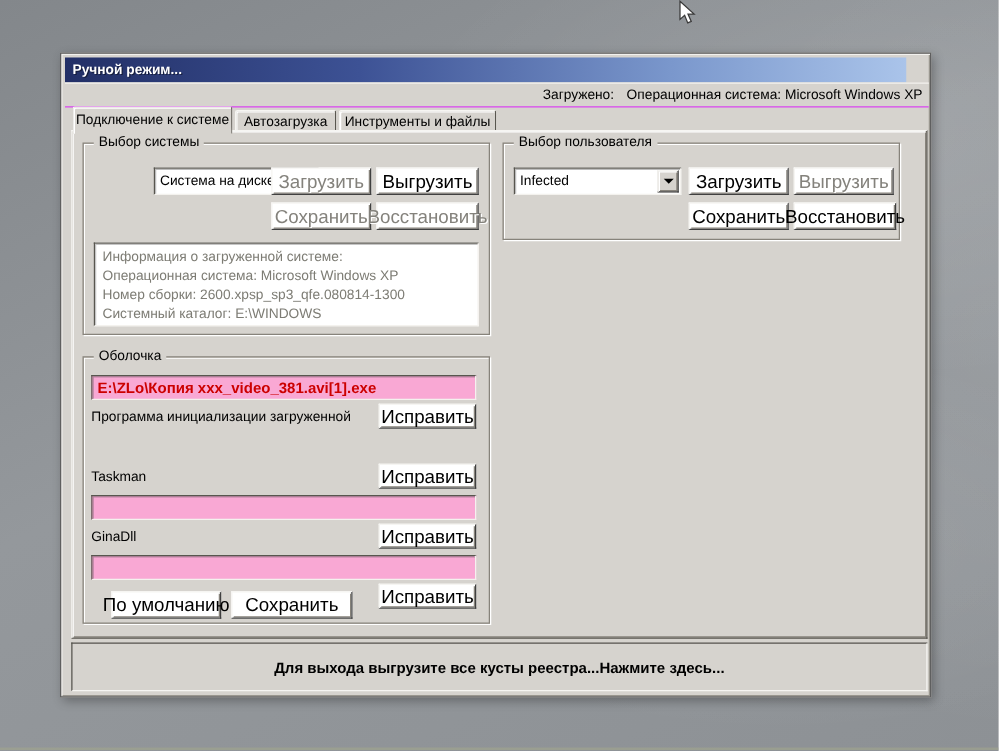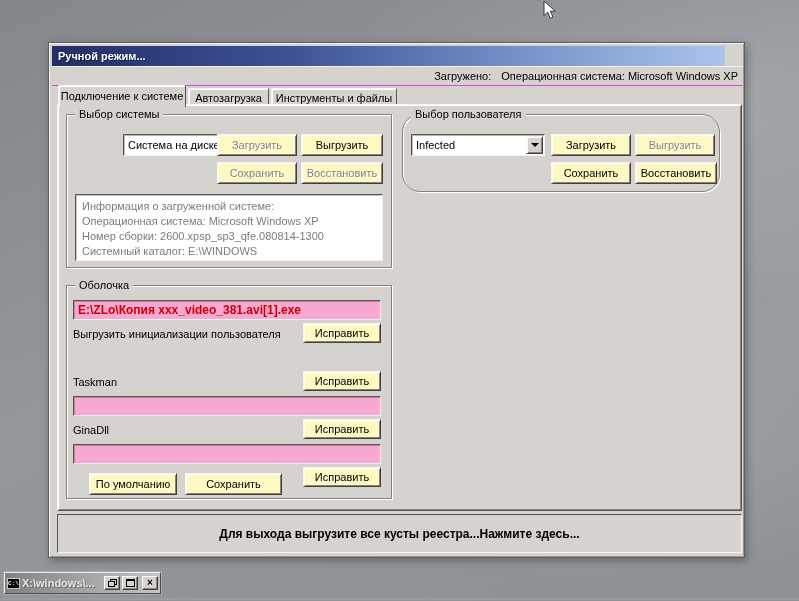--- a/index.html
+++ b/index.html
@@ -67,24 +67,24 @@
   }
   .group > .gtitle {
     position: absolute; top: -7px; left: 8px; background: #d6d3ce;
     padding: 0 4px; font-size: 11px; color: #000; line-height: 13px; white-space: nowrap;
   }
 
   
   .btn {
     position: absolute;
     display: flex; align-items: center; justify-content: center;
-    background: #fef9c3;
+    background: #ffffff;
     border: 1px solid #404040; border-top-color: #f6f5f2; border-left-color: #f6f5f2;
     box-shadow: inset 1px 1px 0 #fff, inset -1px -1px 0 #87837b;
-    font-size: 11px; color: #000; cursor: pointer; white-space: nowrap;
+    font-size: 15px; color: #000; cursor: pointer; white-space: nowrap;
   }
   .btn.disabled { color: #84827c; text-shadow: 1px 1px 0 #ffffff; cursor: default; }
 
   .tbx {
     position: absolute; background: #f9a8d4;
     border: 1px solid; border-color: #58564f #f4f2ee #f4f2ee #58564f;
     box-shadow: inset 1px 1px 0 rgba(64,64,64,.35);
     font-size: 12px; color: #000; padding: 2px 4px;
     white-space: nowrap; overflow: hidden; cursor: text;
   }
@@ -202,21 +202,21 @@
         <div class="btn disabled" style="left:234px; top:47px; width:82px; height:22px;">Восстановить</div>
 
         <div class="infobox" style="left:8px; top:79px; width:308px; height:67px;">
           <span>Информация о загруженной системе:</span>
           <span>Операционная система: Microsoft Windows XP</span>
           <span>Номер сборки: 2600.xpsp_sp3_qfe.080814-1300</span>
           <span>Системный каталог: E:\WINDOWS</span>
         </div>
       </div>
 
-      <div class="group" style="left:344px; top:9px; width:318px; height:78px;border-radius:18px;">
+      <div class="group" style="left:344px; top:9px; width:318px; height:78px;">
         <span class="gtitle">Выбор пользователя</span>
 
         <div class="combo" style="left:8px; top:19px; width:134px;">
           <span class="val">Infected</span>
           <span class="arrowbtn">
               <span class="tri"></span>
             </span>
         </div>
 
         <div class="btn" style="left:148px; top:19px; width:80px; height:22px;">Загрузить</div>
@@ -224,21 +224,21 @@
         <div class="btn" style="left:148px; top:47px; width:80px; height:22px;">Сохранить</div>
         <div class="btn" style="left:232px; top:47px; width:82px; height:22px;">Восстановить</div>
       </div>
 
       <div class="group" style="left:8px; top:180px; width:326px; height:214px;">
         <span class="gtitle">Оболочка</span>
 
         <div class="tbx red" style="left:6px; top:14px; width:308px; height:20px;">E:\ZLo\Копия xxx_video_381.avi[1].exe</div>
         <div class="btn" style="left:236px; top:37px; width:78px; height:20px;">Исправить</div>
 
-        <span class="lbl" style="left:6px; top:42px;">Выгрузить инициализации пользователя</span>
+        <span class="lbl" style="left:6px; top:42px;">Программа инициализации загруженной</span>
         <div class="btn" style="left:236px; top:85px; width:78px; height:20px;">Исправить</div>
 
         <span class="lbl" style="left:6px; top:90px;">Taskman</span>
         <div class="tbx" style="left:6px; top:110px; width:308px; height:20px;"></div>
         <div class="btn" style="left:236px; top:133px; width:78px; height:20px;">Исправить</div>
 
         <span class="lbl" style="left:6px; top:138px;">GinaDll</span>
         <div class="tbx" style="left:6px; top:158px; width:308px; height:20px;"></div>
         <div class="btn" style="left:236px; top:181px; width:78px; height:20px;">Исправить</div>
 
@@ -246,30 +246,13 @@
         <div class="btn" style="left:118px; top:187px; width:97px; height:22px;">Сохранить</div>
       </div>
 
     </div>
 
     <div class="footer">
       <span>Для выхода выгрузите все кусты реестра...Нажмите здесь...</span>
     </div>
   </div>
 
-  <div class="console-bar">
-    <span class="console-icon">C:\</span>
-    <span class="console-title">X:\windows\...</span>
-    <span class="cbtn">
-      <svg width="9" height="8" viewBox="0 0 9 8">
-        <rect x="2.5" y="0.5" width="6" height="5" fill="none" stroke="#000"></rect>
-        <rect x="0.5" y="2.5" width="6" height="5" fill="#d6d3ce" stroke="#000"></rect>
-      </svg>
-    </span>
-    <span class="cbtn">
-      <svg width="9" height="8" viewBox="0 0 9 8">
-        <rect x="0.5" y="0.5" width="8" height="7" fill="none" stroke="#000"></rect>
-        <rect x="0" y="0" width="9" height="2" fill="#000"></rect>
-      </svg>
-    </span>
-    <span class="cbtn closegap">×</span>
-  </div>
 </div>
 
 </body></html>

